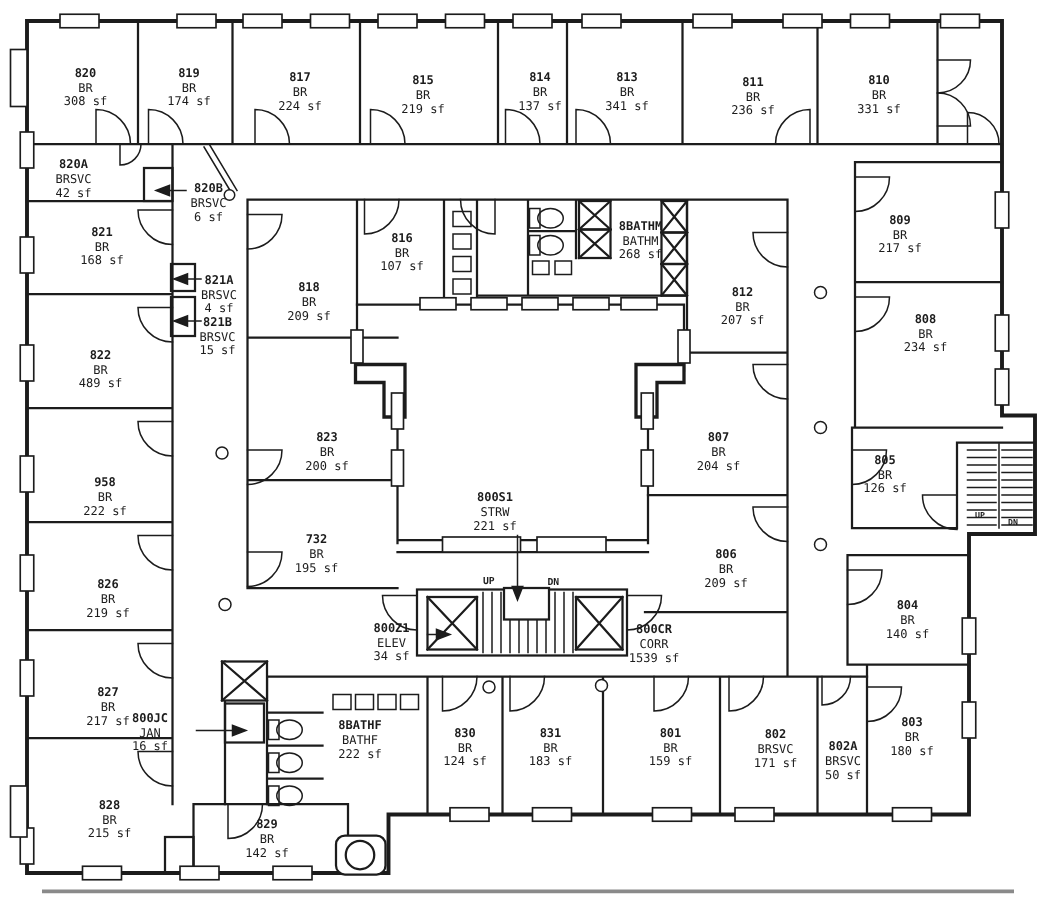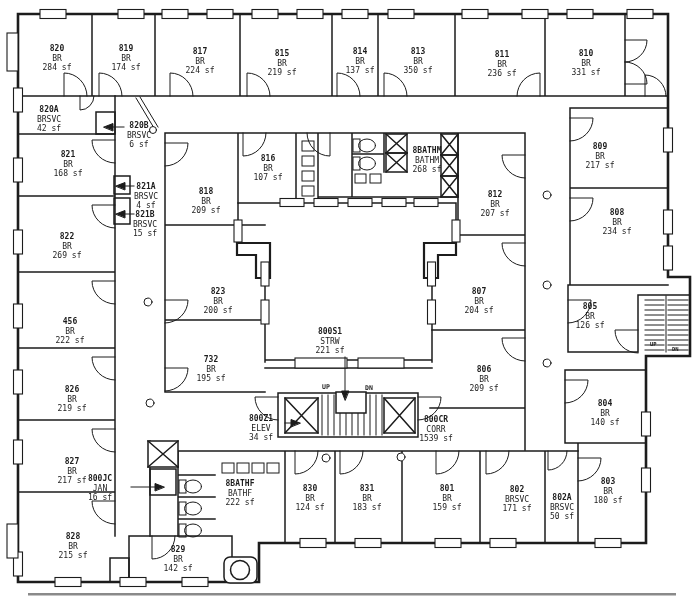--- a/index.html
+++ b/index.html
@@ -219,21 +219,21 @@
     <path d="M345 357V392"></path>
         <path d="M345 400l-3.5 -9h7z" fill="#1c1c1c"></path>
   </g>
 
   <rect x="28" y="593" width="648" height="2.5" fill="#8a8a8a" stroke="none"></rect>
 </svg>
 
 <div class="rl" style="left:57px;top:44px">
       <span>820</span>
       <span class="t">BR</span>
-      <span class="a">284 sf</span>
+      <span class="a">308 sf</span>
     </div>
 <div class="rl" style="left:126px;top:44px">
       <span>819</span>
       <span class="t">BR</span>
       <span class="a">174 sf</span>
     </div>
 <div class="rl" style="left:200px;top:47px">
       <span>817</span>
       <span class="t">BR</span>
       <span class="a">224 sf</span>
@@ -244,21 +244,21 @@
       <span class="a">219 sf</span>
     </div>
 <div class="rl" style="left:360px;top:47px">
       <span>814</span>
       <span class="t">BR</span>
       <span class="a">137 sf</span>
     </div>
 <div class="rl" style="left:418px;top:47px">
       <span>813</span>
       <span class="t">BR</span>
-      <span class="a">350 sf</span>
+      <span class="a">341 sf</span>
     </div>
 <div class="rl" style="left:502px;top:50px">
       <span>811</span>
       <span class="t">BR</span>
       <span class="a">236 sf</span>
     </div>
 <div class="rl" style="left:586px;top:49px">
       <span>810</span>
       <span class="t">BR</span>
       <span class="a">331 sf</span>
@@ -314,39 +314,39 @@
       <span class="a">15 sf</span>
     </div>
 <div class="rl" style="left:617px;top:208px">
       <span>808</span>
       <span class="t">BR</span>
       <span class="a">234 sf</span>
     </div>
 <div class="rl" style="left:67px;top:232px">
       <span>822</span>
       <span class="t">BR</span>
-      <span class="a">269 sf</span>
+      <span class="a">489 sf</span>
     </div>
 <div class="rl" style="left:218px;top:287px">
       <span>823</span>
       <span class="t">BR</span>
       <span class="a">200 sf</span>
     </div>
 <div class="rl" style="left:479px;top:287px">
       <span>807</span>
       <span class="t">BR</span>
       <span class="a">204 sf</span>
     </div>
 <div class="rl" style="left:590px;top:302px">
       <span>805</span>
       <span class="t">BR</span>
       <span class="a">126 sf</span>
     </div>
 <div class="rl" style="left:70px;top:317px">
-      <span>456</span>
+      <span>958</span>
       <span class="t">BR</span>
       <span class="a">222 sf</span>
     </div>
 <div class="rl" style="left:330px;top:327px">
       <span>800S1</span>
       <span class="t">STRW</span>
       <span class="a">221 sf</span>
     </div>
 <div class="rl" style="left:211px;top:355px">
       <span>732</span>

